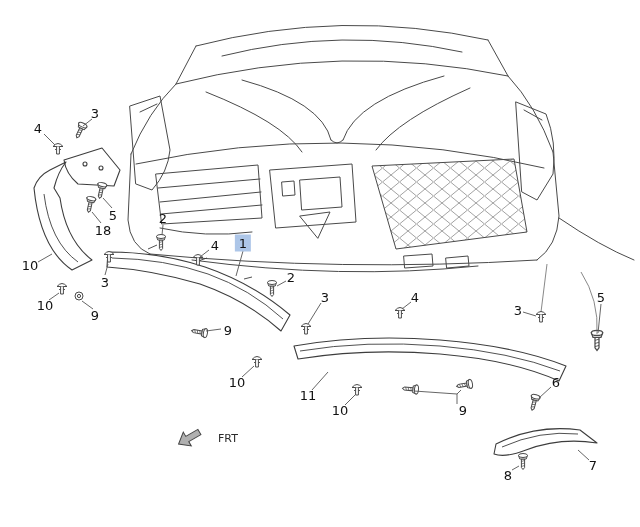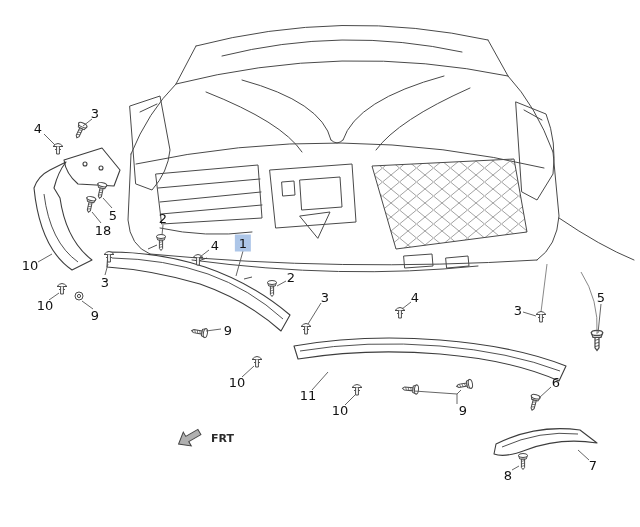--- a/index.html
+++ b/index.html
@@ -10,22 +10,22 @@
   }
   .stage{position:absolute;inset:0;width:640px;height:527px}
   svg.art{position:absolute;left:0;top:0}
   .callout{
     position:absolute;transform:translate(-50%,-50%);
     font-size:13px;color:#111;line-height:1;padding:2px 4px;
     cursor:pointer;user-select:none;
   }
   .callout.highlight{background:var(--hl,#adc6e8)}
   .frt{
-    position:absolute;display:flex;align-items:center;gap:9px;
-    color:#2b2b2b;font-size:11px;font-weight:bold;
+    position:absolute;display:flex;align-items:center;gap:16px;
+    color:#2b2b2b;font-size:11px;font-weight:normal;
   }
 </style>
 </head>
 <body>
 
 <div class="stage">
 
   <svg class="art" width="640" height="527" viewBox="0 0 640 527">
     <defs>
       <pattern id="mesh" width="17" height="14" patternUnits="userSpaceOnUse">

